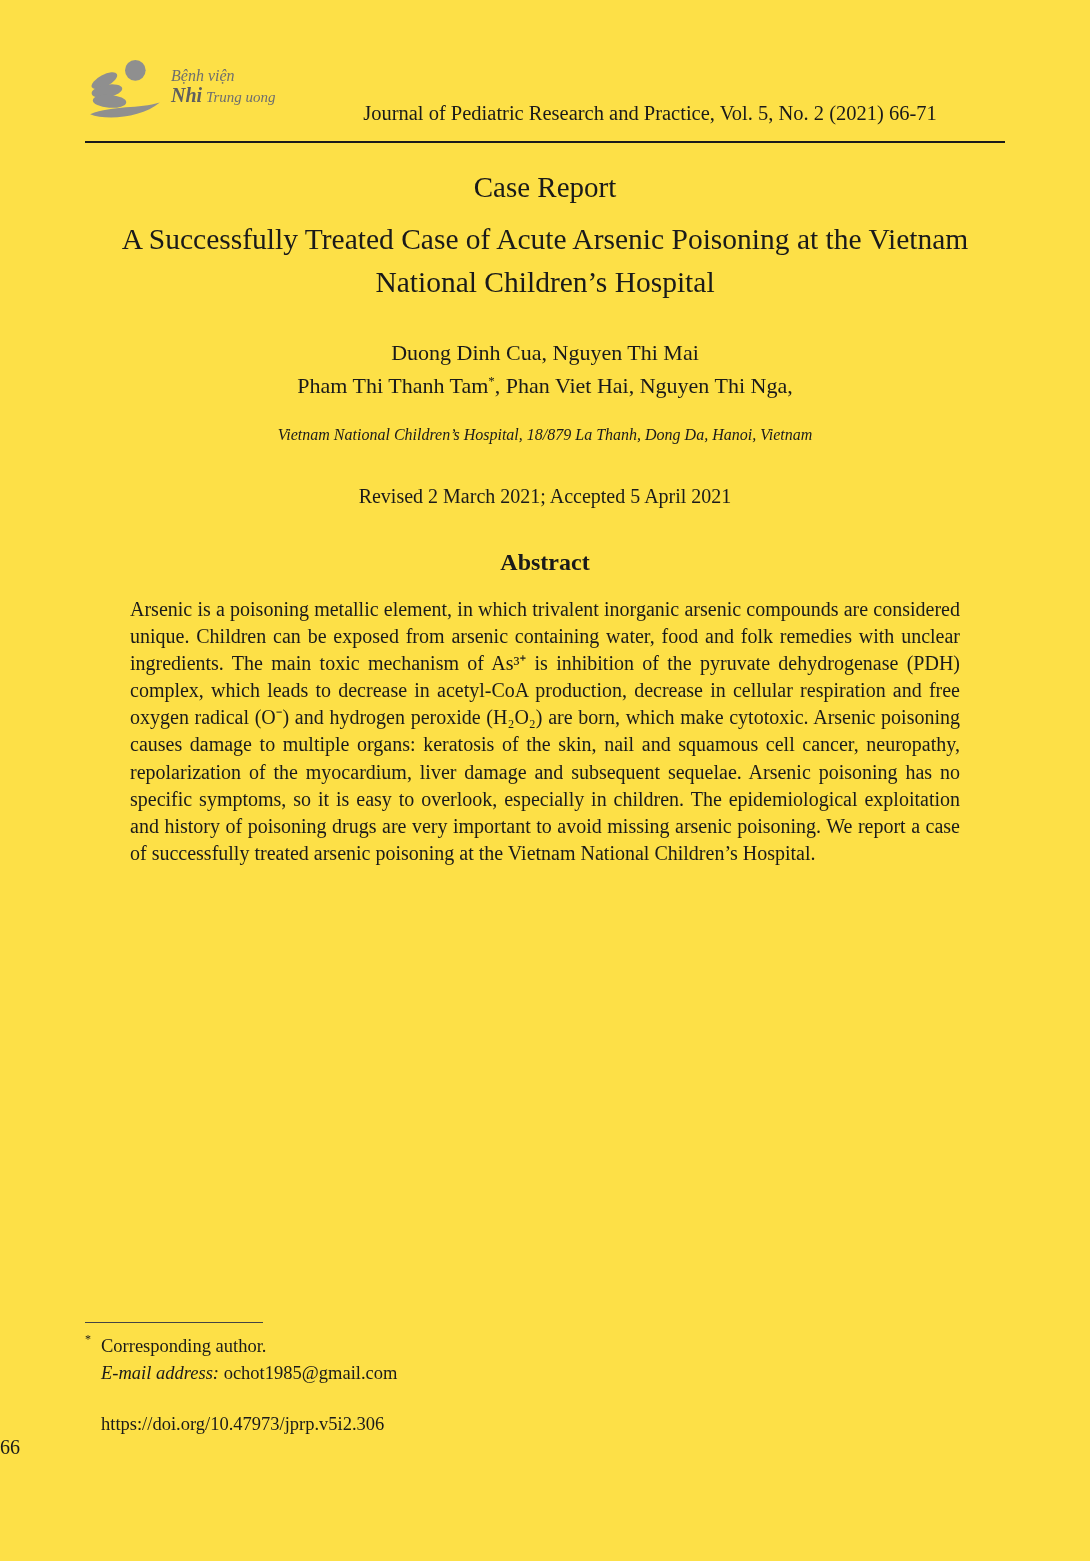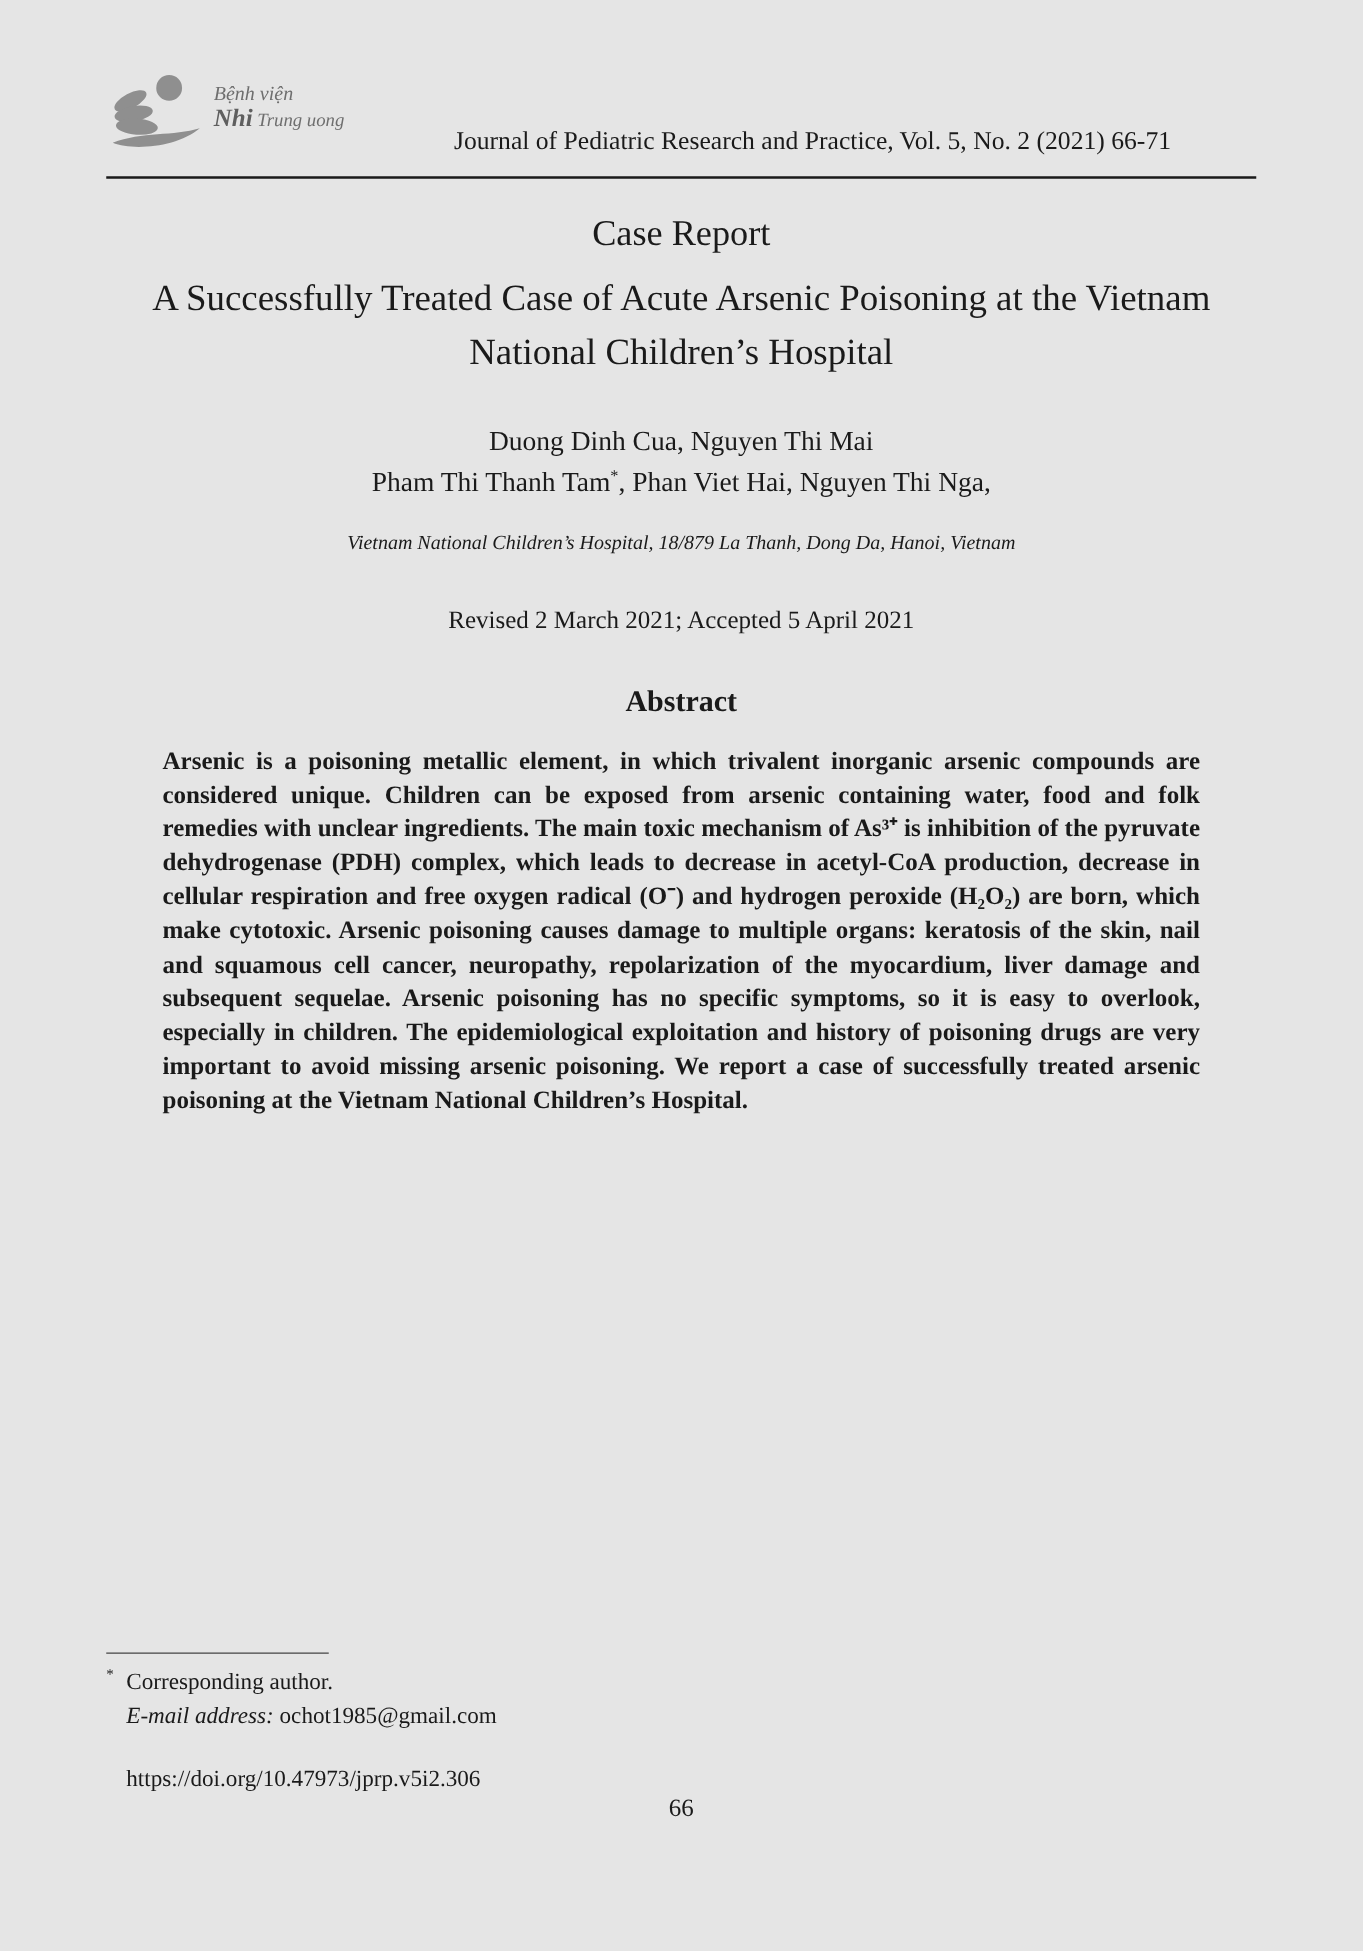--- a/index.html
+++ b/index.html
@@ -4,21 +4,21 @@
 <style>
   html, body {
     margin: 0;
     padding: 0;
     background: #ffffff;
   }
   .page {
     position: relative;
     width: 1090px;
     height: 1561px;
-    background: #e5e5e5;
+    background: #fde047;
     font-family: "Liberation Serif", serif;
     color: #1a1a1a;
     overflow: hidden;
   }
   .content {
     padding: 50px 85px 0 85px;
   }
   
   .header {
     display: flex;
@@ -101,21 +101,20 @@
     text-align: center;
     font-weight: bold;
     font-size: 24px;
     margin-top: 38px;
   }
   .abstract-text {
     margin: 20px 45px 0 45px;
     text-align: justify;
     font-size: 20px;
     line-height: 1.36;
-    font-weight: bold;
   }
   
   .footnote {
     position: absolute;
     top: 1322px;
     left: 85px;
     font-size: 18.5px;
     line-height: 1.45;
   }
   .footnote-rule {
@@ -137,21 +136,21 @@
   .email-label { font-style: italic; }
   .doi-line {
     margin-top: 24px;
     margin-left: 16px;
   }
   .page-number {
     position: absolute;
     top: 1436px;
     left: 0;
     width: 100%;
-    text-align: center;
+    text-align: left;
     font-size: 20px;
   }
 </style>
 </head>
 <body>
 
 <div class="page">
   <div class="content">
 
     <header class="header">

